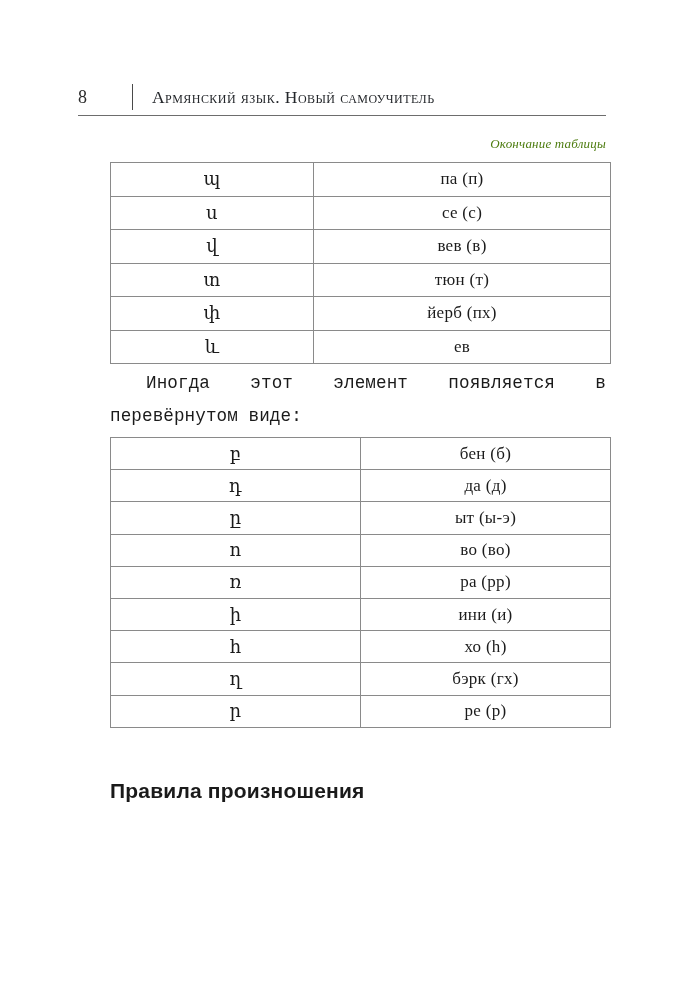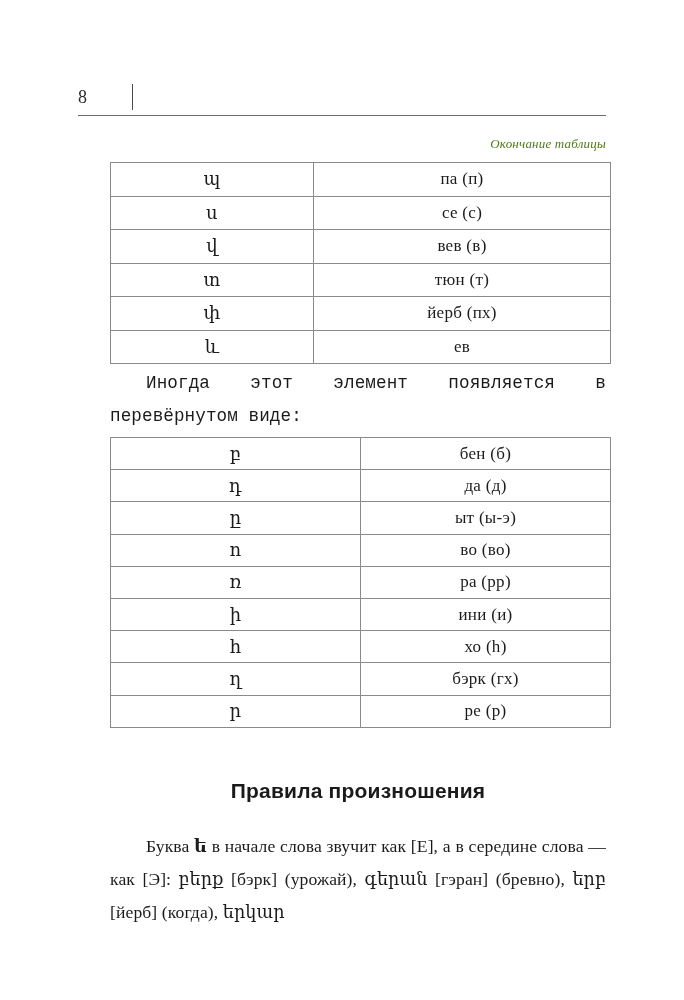--- a/index.html
+++ b/index.html
@@ -131,37 +131,37 @@
   #para-rules    { top: 812px; }
 
   .para b { font-weight: bold; }
 
   
   .section-heading {
     position: absolute;
     left: 110px;
     top: 762px;
     width: 496px;
-    text-align: center;
     font-family: "Liberation Sans", "DejaVu Sans", sans-serif;
     font-weight: bold;
     font-size: 21px;
     color: #1a1a1a;
     letter-spacing: 0.2px;
   }
 </style>
 </head>
 <body>
 
 <div class="page">
 
   <div class="header">
     <div class="header-inner">
       <span class="page-number">8</span>
       <span class="header-divider"></span>
+      <span class="header-title">Армянский язык. Новый самоучитель</span>
     </div>
     <div class="header-rule"></div>
   </div>
 
   <div class="table-caption">Окончание таблицы</div>
 
   <table class="tbl" id="table-1">
     <tbody>
       <tr>
         <td class="arm">պ</td>
@@ -228,15 +228,14 @@
       </tr>
       <tr>
         <td class="arm">ր</td>
         <td class="tr">ре (р)</td>
       </tr>
     </tbody>
   </table>
 
   <h2 class="section-heading">Правила произношения</h2>
 
-  <p class="para" id="para-rules"><span>Буква </span><b>ե</b><span> в начале слова звучит как [Е], а в середине слова — как [Э]: բերք [бэрк] (урожай), գերան [гэран] (бревно), երբ [йерб] (когда), երկար</span></p>
 
 </div>
 
 </body></html>

